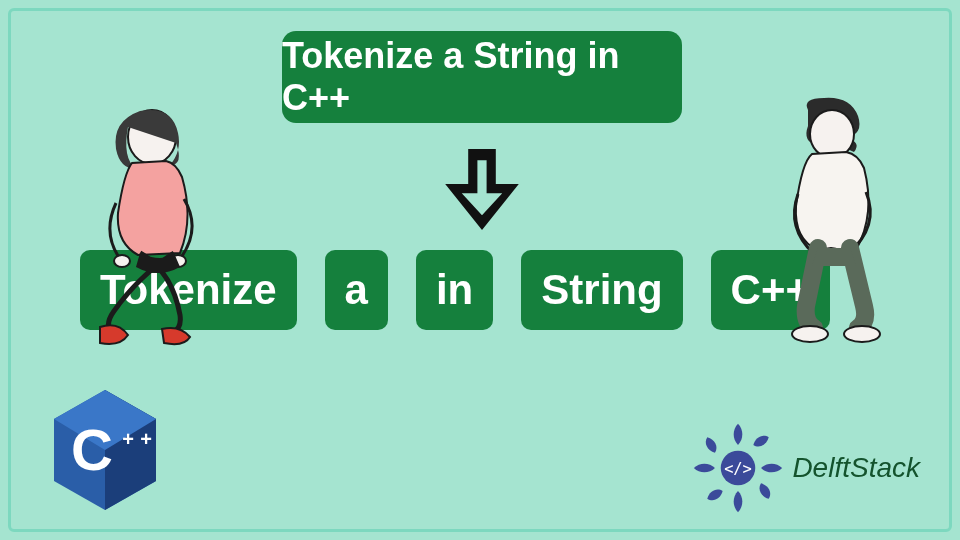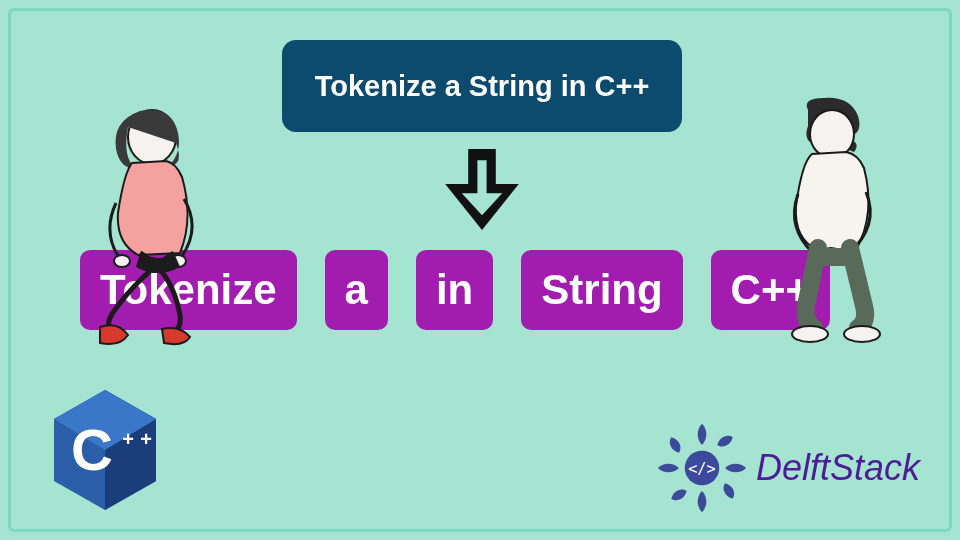--- a/index.html
+++ b/index.html
@@ -13,48 +13,48 @@
   }
   .frame {
     position: absolute;
     left: 8px; top: 8px; right: 8px; bottom: 8px;
     border: 3px solid #7dd8bf;
     border-radius: 6px;
   }
 
   .title-box {
     position: absolute;
-    left: 282px; top: 40px;
+    left: 282px; top: 31px;
     width: 400px; height: 92px;
-    background: #0c4a6e;
+    background: #15803d;
     border-radius: 14px;
     display: flex;
     align-items: center;
     justify-content: center;
     color: #fff;
     font-weight: 700;
-    font-size: 29px;
+    font-size: 36px;
   }
 
   .arrow {
     position: absolute;
     left: 436px; top: 148px;
     width: 92px; height: 85px;
   }
 
   .tokens {
     position: absolute;
     left: 80px; top: 250px;
     right: 46px;
     display: flex;
     gap: 28px;
     align-items: stretch;
   }
   .token {
-    background: #a21caf;
+    background: #15803d;
     color: #fff;
     font-weight: 700;
     font-size: 42px;
     border-radius: 10px;
     padding: 16px 20px;
     display: flex;
     align-items: flex-start;
     justify-content: center;
     white-space: nowrap;
   }
@@ -66,22 +66,22 @@
   }
 
   .delft {
     position: absolute;
     right: 40px; bottom: 24px;
     display: flex;
     align-items: center;
     gap: 6px;
   }
   .delft-text {
-    color: #4c1d95;
-    font-size: 36px;
+    color: #14532d;
+    font-size: 28px;
     font-weight: 500;
     font-style: italic;
     text-align: right;
   }
 
   .person-left {
     position: absolute;
     left: 62px; top: 103px;
     width: 176px; height: 260px;
     z-index: 5;

